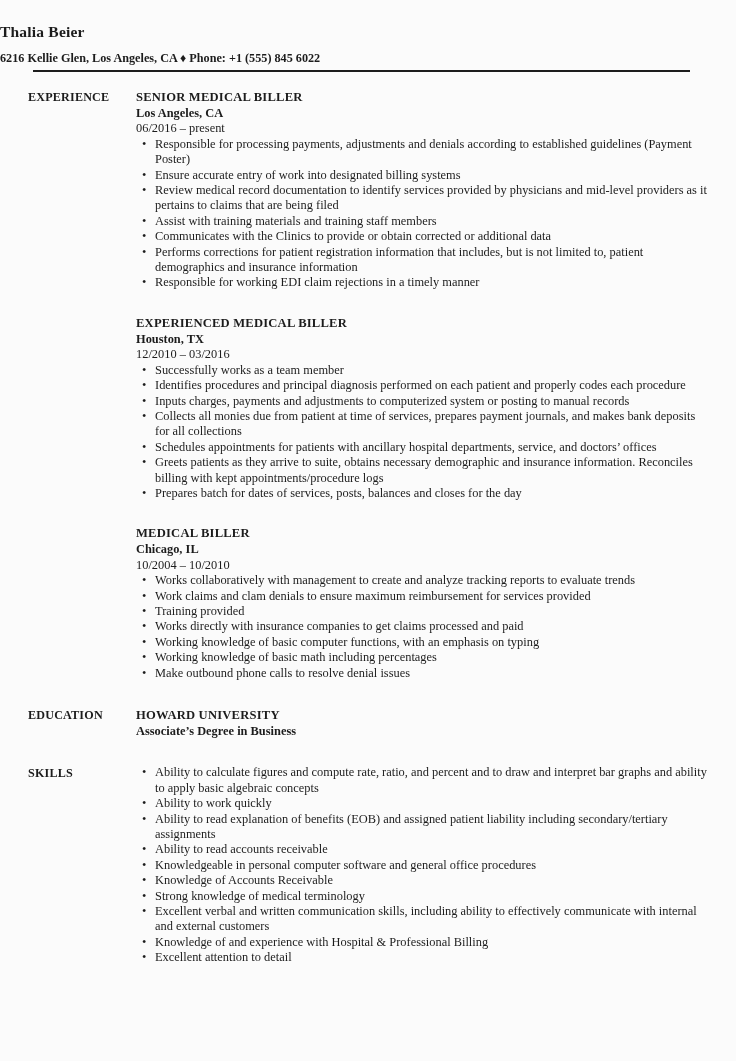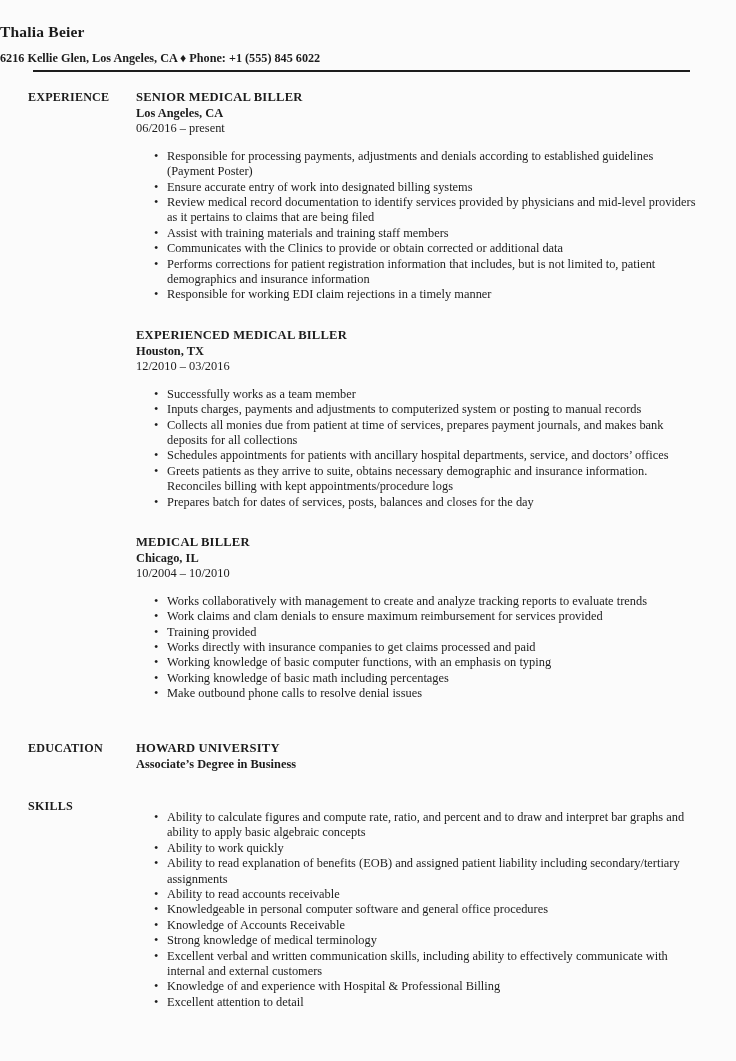--- a/index.html
+++ b/index.html
@@ -65,21 +65,21 @@
     letter-spacing: 0.2px;
   }
   .loc, .degree {
     font-weight: bold;
     line-height: 15.4px;
     margin-top: 1px;
   }
   .dates { line-height: 15.4px; }
 
   ul.bullets {
-    margin: 12px;
+    margin: 0;
     padding: 0;
     list-style: none;
     font-family: Liberation Serif, serif;
   }
   ul.bullets li {
     position: relative;
     padding-left: 19px;
   }
   ul.bullets li::before {
     content: "\2022";
@@ -119,20 +119,21 @@
             <li>Responsible for working EDI claim rejections in a timely manner</li>
           </ul>
         </article>
 
         <article class="job">
           <h2 class="job-title">EXPERIENCED MEDICAL BILLER</h2>
           <div class="loc">Houston, TX</div>
           <div class="dates">12/2010 – 03/2016</div>
           <ul class="bullets">
             <li>Successfully works as a team member</li>
+            <li>Identifies procedures and principal diagnosis performed on each patient and properly codes each procedure</li>
             <li>Inputs charges, payments and adjustments to computerized system or posting to manual records</li>
             <li>Collects all monies due from patient at time of services, prepares payment journals, and makes bank deposits for all collections</li>
             <li>Schedules appointments for patients with ancillary hospital departments, service, and doctors’ offices</li>
             <li>Greets patients as they arrive to suite, obtains necessary demographic and insurance information. Reconciles billing with kept appointments/procedure logs</li>
             <li>Prepares batch for dates of services, posts, balances and closes for the day</li>
           </ul>
         </article>
 
         <article class="job">
           <h2 class="job-title">MEDICAL BILLER</h2>

